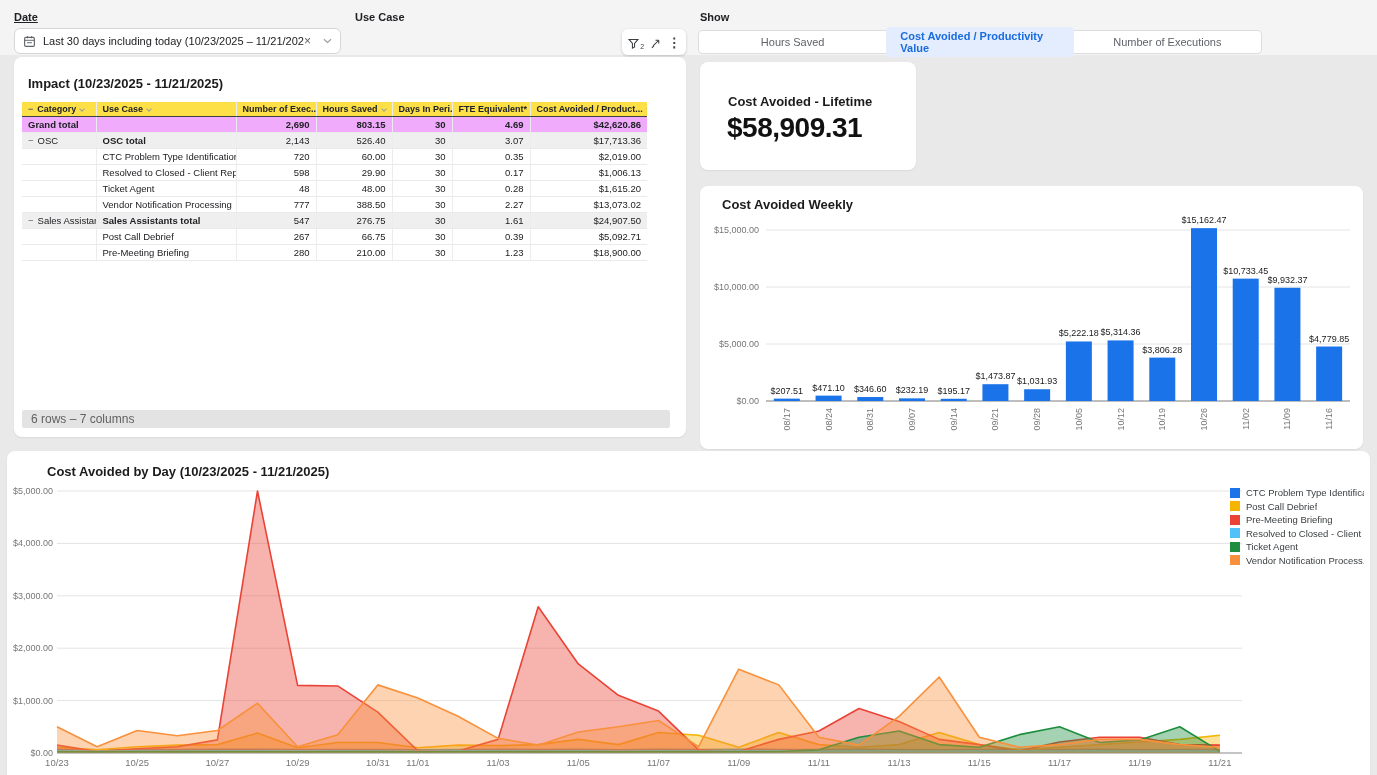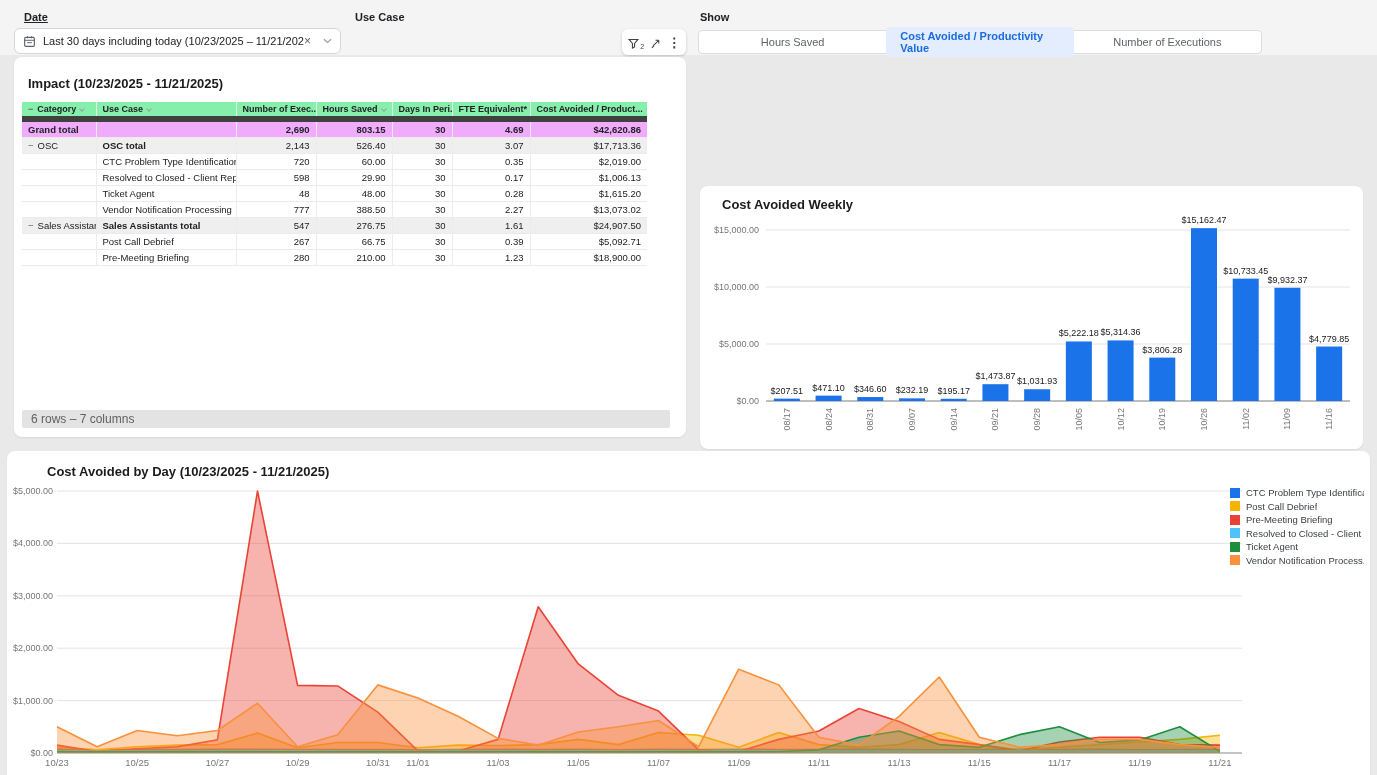--- a/index.html
+++ b/index.html
@@ -2,21 +2,21 @@
 <html><head>
 <meta charset="utf-8">
 <style>
   * { margin:0; padding:0; box-sizing:border-box; }
   body { width:1377px; height:775px; background:#e9e9e9; font-family:"Liberation Sans", sans-serif; color:#202124; overflow:hidden; }
   .page { position:relative; width:1377px; height:775px; }
 
   
   .topbar { position:absolute; left:0; top:0; width:1377px; height:55px; background:#f4f4f4; }
   .flabel { position:absolute; top:11px; font-size:11px; font-weight:bold; color:#202124; }
-  .date-label { left:24px;text-decoration:underline; }
+  .date-label { left:14px;text-decoration:underline; }
   .uc-label { left:355px; }
   .show-label { left:700px; }
   .finput { position:absolute; top:28px; height:26px; background:#fff; border:1px solid #d6d6d6; border-radius:6px; display:flex; align-items:center; padding:0 8px; }
   .date-input { left:14px; width:327px; }
   .uc-input { left:355px; width:273px; }
   .fval { font-size:11px; color:#202124; margin-left:7px; flex:1; white-space:nowrap; overflow:hidden; }
   .placeholder { font-size:11px; color:#8a9098; }
   .clear { font-size:12px; color:#5f6368; margin-right:12px; cursor:pointer; }
   .chev-wrap { display:flex; align-items:center; }
   .icon-cluster { position:absolute; left:622px; top:29px; width:64px; height:26px; background:#fff; border-radius:6px; box-shadow:0 1px 3px rgba(0,0,0,.18); display:flex; align-items:center; justify-content:space-evenly; }
@@ -39,21 +39,21 @@
   .weekly-card { left:700px; top:186px; width:663px; height:263px; }
   .weekly-card .card-title { left:22px; top:11px; }
   .daily-card { left:7px; top:451px; width:1363px; height:352px; }
   .daily-card .card-title { left:40px; top:13px; }
 
   
   .tablewrap { position:absolute; left:8px; top:45px; width:627px; }
   table { border-collapse:collapse; table-layout:fixed; width:625px; }
   th, td { font-size:9.5px; padding:2px 6px; height:14px; white-space:nowrap; overflow:hidden; border-bottom:1px solid #ebebeb; border-left:1px solid #ececec; }
   th:first-child, td:first-child { border-left:none; }
-  th { background:#86efac; font-size:9px; font-weight:bold; text-align:left; border-bottom:6px solid #404040; cursor:pointer; }
+  th { background:#fde047; font-size:9px; font-weight:bold; text-align:left; border-bottom:1px solid #404040; cursor:pointer; }
   th.num, td.num { text-align:right; }
   tr.grand td { background:#f0abfc; font-weight:bold; }
   tr.group td { background:#efefef; }
   tr.group td.b { font-weight:bold;margin-left:44px; }
   .minus { color:#5f6368; margin-right:4px; cursor:pointer; }
   .sortchev { display:inline-block; width:4px; height:4px; border:solid #9aa0a6; border-width:0 1px 1px 0; transform:rotate(45deg); margin-left:4px; margin-bottom:1px; }
   .tfooter { position:absolute; left:8px; right:16px; bottom:9px; height:18px; background:#e3e3e3; border-radius:2px; font-size:12px; color:#616161; line-height:18px; padding-left:9px; }
 
   
   .chart-svg { position:absolute; left:0; top:0; }
@@ -223,20 +223,24 @@
               <td class="num">30</td>
               <td class="num">1.23</td>
               <td class="num">$18,900.00</td>
             </tr>
           </tbody>
         </table>
       </div>
     <div class="tfooter">6 rows – 7 columns</div>
   </div>
 
+  <div class="card scorecard">
+    <div class="sc-label">Cost Avoided - Lifetime</div>
+    <div class="sc-value">$58,909.31</div>
+  </div>
 
   <div class="card weekly-card">
     <div class="card-title">Cost Avoided Weekly</div>
     <svg id="weekly" class="chart-svg" width="663" height="263">
         <line x1="66" x2="650" y1="215" y2="215" stroke="#7d7d7d" stroke-width="1"></line>
         <text x="59" y="218" text-anchor="end" font-size="9" fill="#767676">$0.00</text>
         <line x1="66" x2="650" y1="158" y2="158" stroke="#e4e4e4" stroke-width="1"></line>
         <text x="59" y="161" text-anchor="end" font-size="9" fill="#767676">$5,000.00</text>
         <line x1="66" x2="650" y1="101" y2="101" stroke="#e4e4e4" stroke-width="1"></line>
         <text x="59" y="104" text-anchor="end" font-size="9" fill="#767676">$10,000.00</text>

